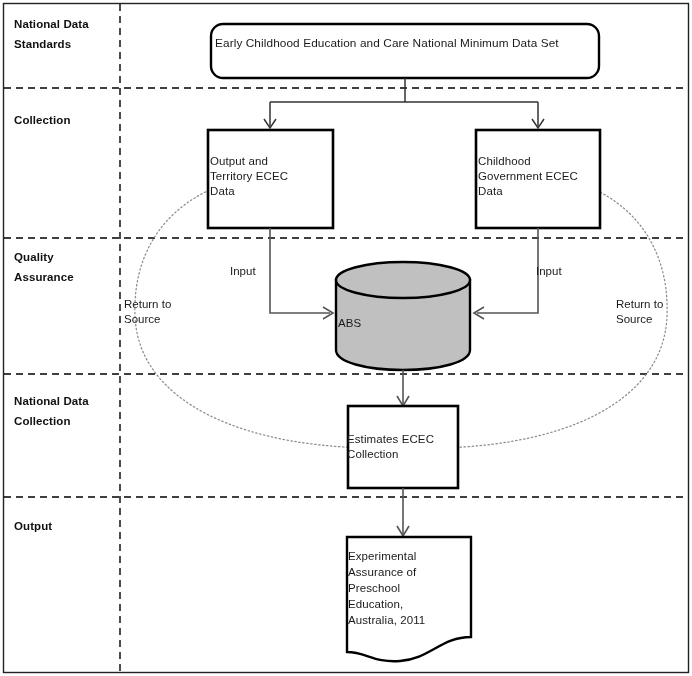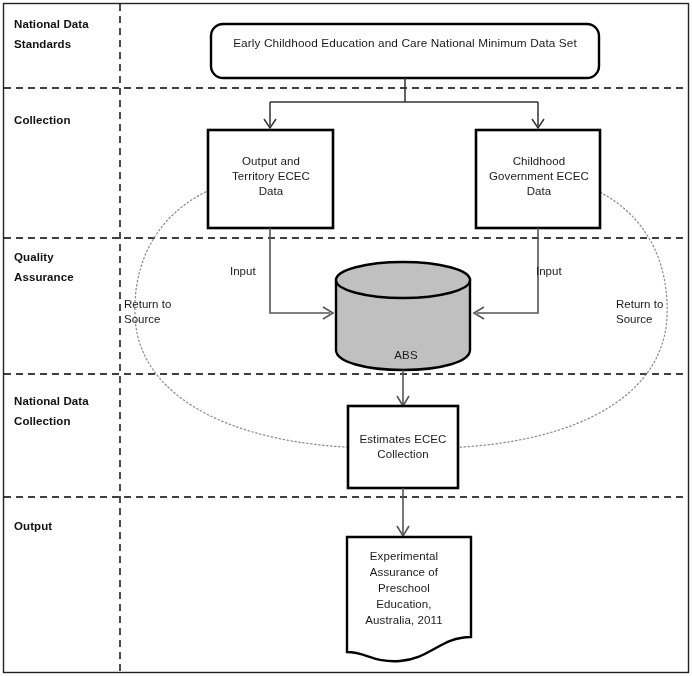--- a/index.html
+++ b/index.html
@@ -17,21 +17,21 @@
   }
   #diagram-svg {
     position: absolute;
     top: 0;
     left: 0;
     width: 692px;
     height: 676px;
   }
   .node-label {
     position: absolute;
-    text-align: center;
+    text-align: left;
     color: #1a1a1a;
     font-size: 11.5px;
     line-height: 15px;
     letter-spacing: 0.1px;
     pointer-events: none;
   }
   .stage-label {
     position: absolute;
     color: #101010;
     font-size: 11.5px;
@@ -46,21 +46,21 @@
     line-height: 15px;
     text-align: center;
   }
   .edge-label.left-align { text-align: left; }
   #nmds-label {
     left: 215px; top: 35px; width: 380px;
     font-size: 11.8px; line-height: 16px;
   }
   #state-label { left: 210px; top: 154px; width: 122px; }
   #aus-label   { left: 478px; top: 154px; width: 122px; }
-  #abs-label   { left: 338px; top: 316px; width: 136px; margin-top: 32px; }
+  #abs-label   { left: 338px; top: 316px; width: 136px; }
   #natcoll-label { left: 347px; top: 432px; width: 112px; }
   #output-label  { left: 348px; top: 548px; width: 112px; line-height: 16px; }
   #stage-nds  { left: 14px; top: 14px;  width: 100px; }
   #stage-coll { left: 14px; top: 110px; width: 100px; }
   #stage-qa   { left: 14px; top: 247px; width: 100px; }
   #stage-ndc  { left: 14px; top: 391px; width: 100px; }
   #stage-out  { left: 14px; top: 516px; width: 100px; }
   #input-left  { left: 230px; top: 264px; width: 52px; }
   #input-right { left: 536px; top: 264px; width: 52px; }
   #return-left  { left: 124px; top: 297px; width: 72px; }

